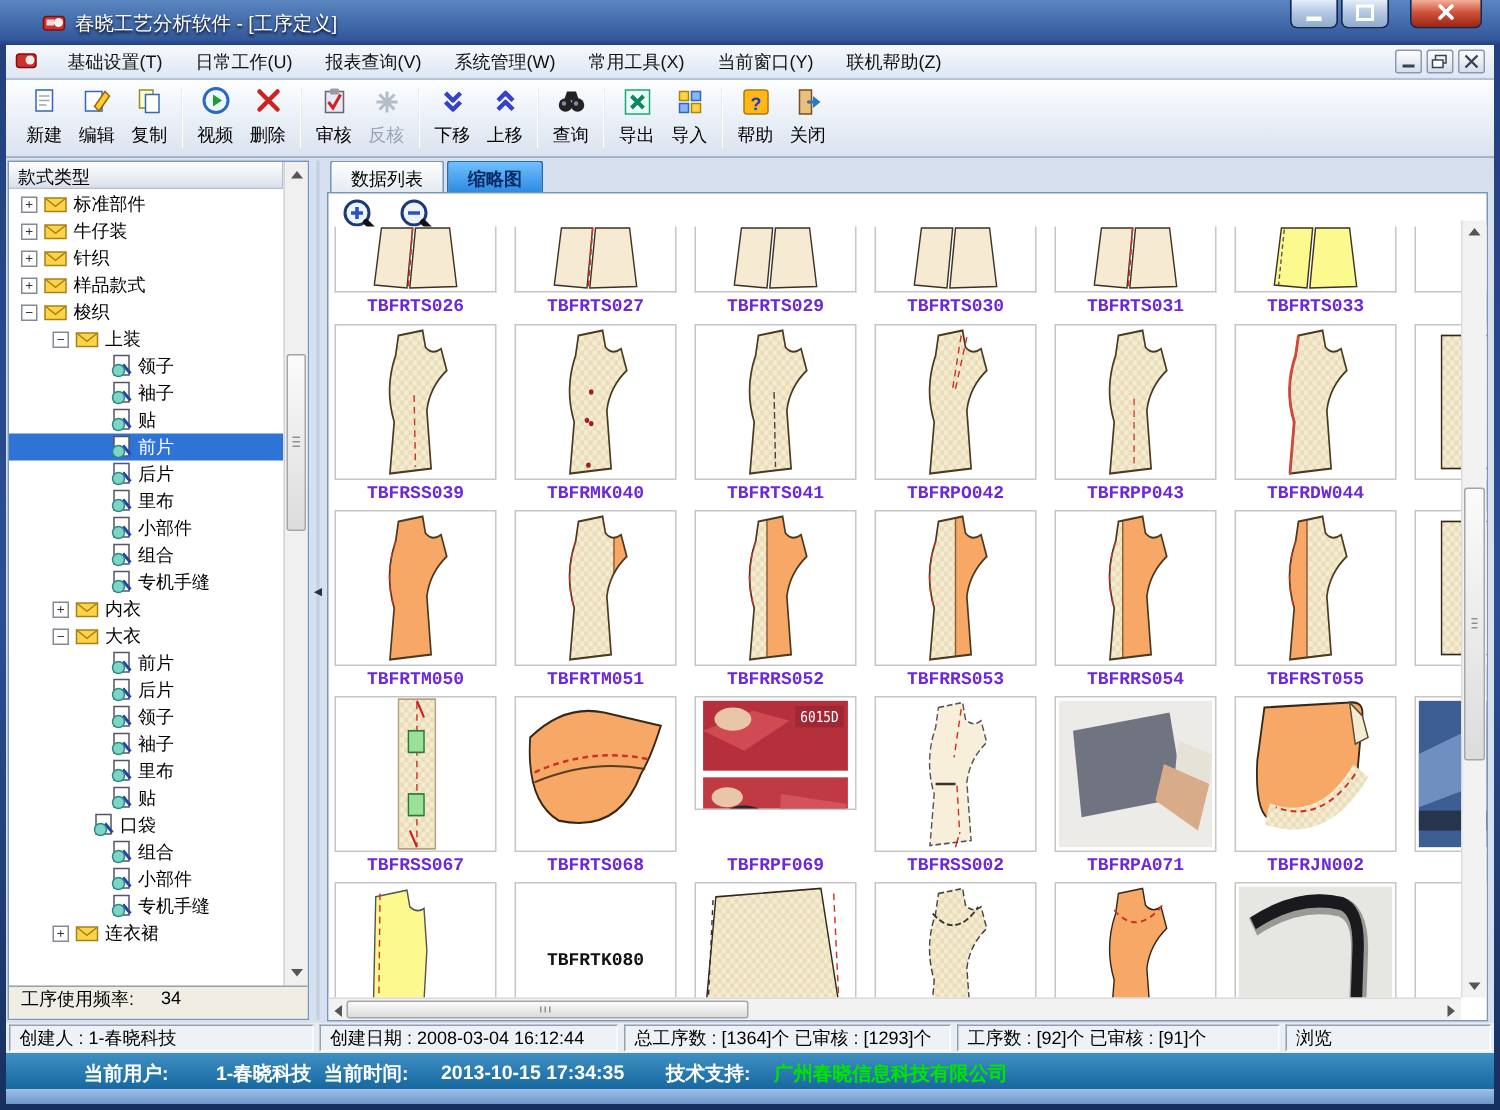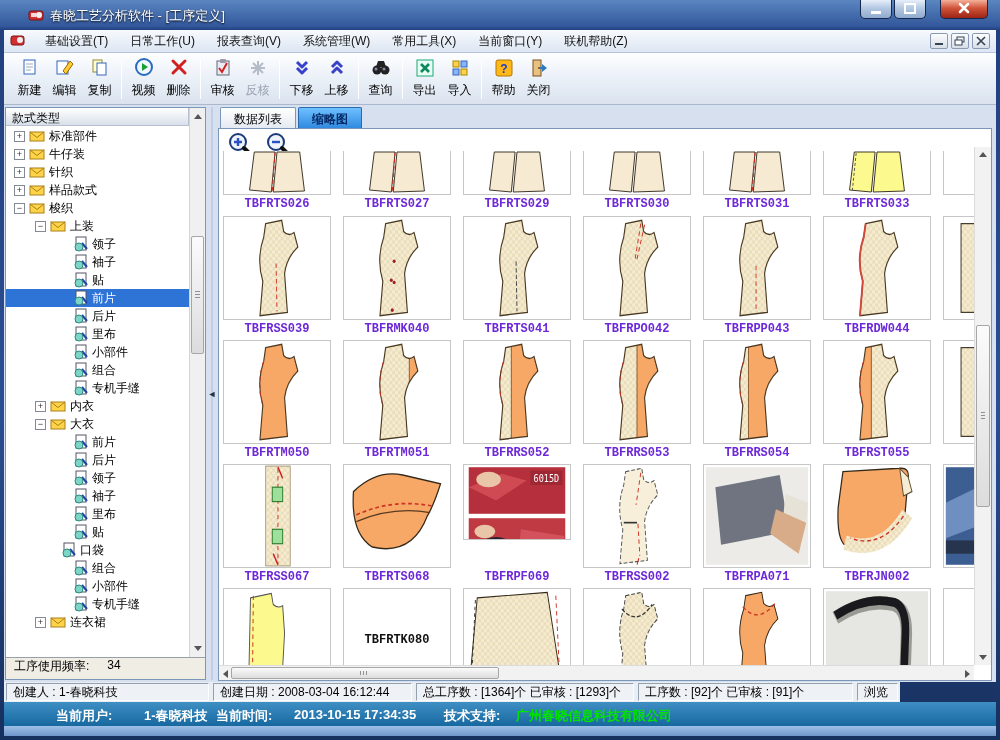--- a/index.html
+++ b/index.html
@@ -66,21 +66,21 @@
   
   .vscroll{position:absolute;right:0;top:18px;bottom:15px;width:17px;background:#f2f2f2;
     border-left:1px solid #dcdcdc;z-index:5;}
   .hscroll{position:absolute;left:0;right:17px;bottom:0;height:15px;background:#f2f2f2;
     border-top:1px solid #dcdcdc;z-index:5;}
   .sb-thumb{position:absolute;background:linear-gradient(#fbfbfb,#dcdcdc);border:1px solid #a6a6a6;border-radius:2px;}
   .sb-grip{position:absolute;background:#909090;}
   .arrow{position:absolute;width:0;height:0;}
   
   
-  .statusbar{position:absolute;left:4px;top:682px;width:896px;height:20px;background:#e9eef5;
+  .statusbar{position:absolute;left:4px;top:682px;width:992px;height:20px;background:#e9eef5;
     display:flex;gap:4px;padding:1px 2px;}
   .spanel{border:1px solid;border-color:#93a0ae #fbfdff #fbfdff #93a0ae;background:#eef2f7;
     display:flex;align-items:center;padding:0 6px;white-space:nowrap;overflow:hidden;color:#000;}
   .bluebar{position:absolute;left:4px;top:702px;width:992px;height:24px;
     background:linear-gradient(#3f8fc4,#16689f);color:#fff;font-weight:bold;font-size:13px;}
   .bluebar span{position:absolute;top:5px;white-space:nowrap;}
   .support-value{color:#00e400;}
   .company-right{color:#274a38;text-shadow:1px 1px 0 rgba(200,255,220,.35);}
   .bottomedge{position:absolute;left:4px;top:726px;width:992px;height:10px;
     background:linear-gradient(#9ec0e8,#6e96c8);}

